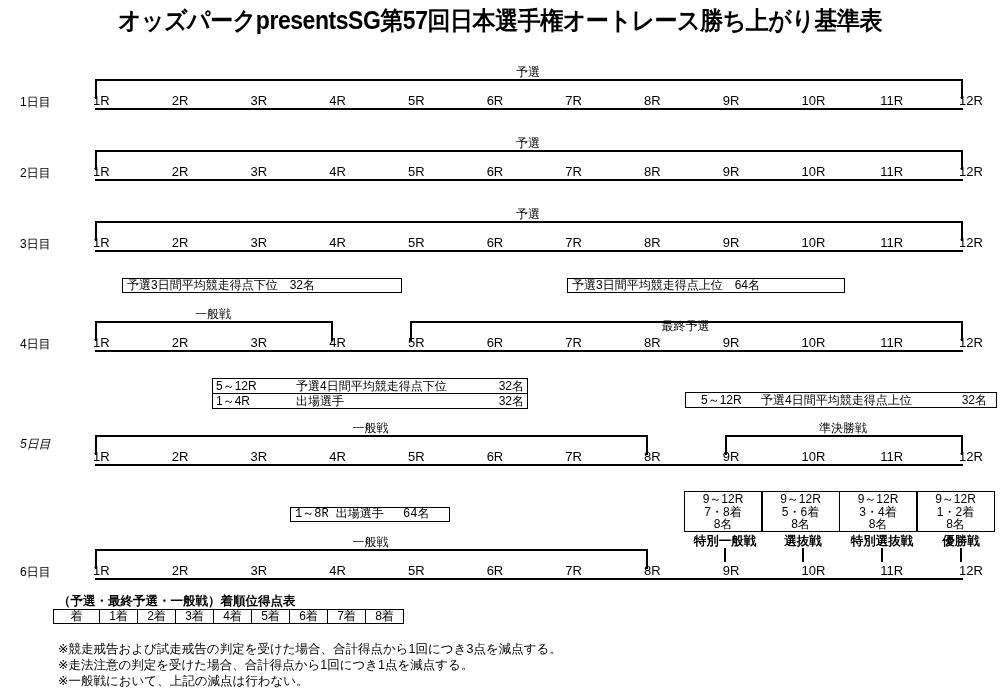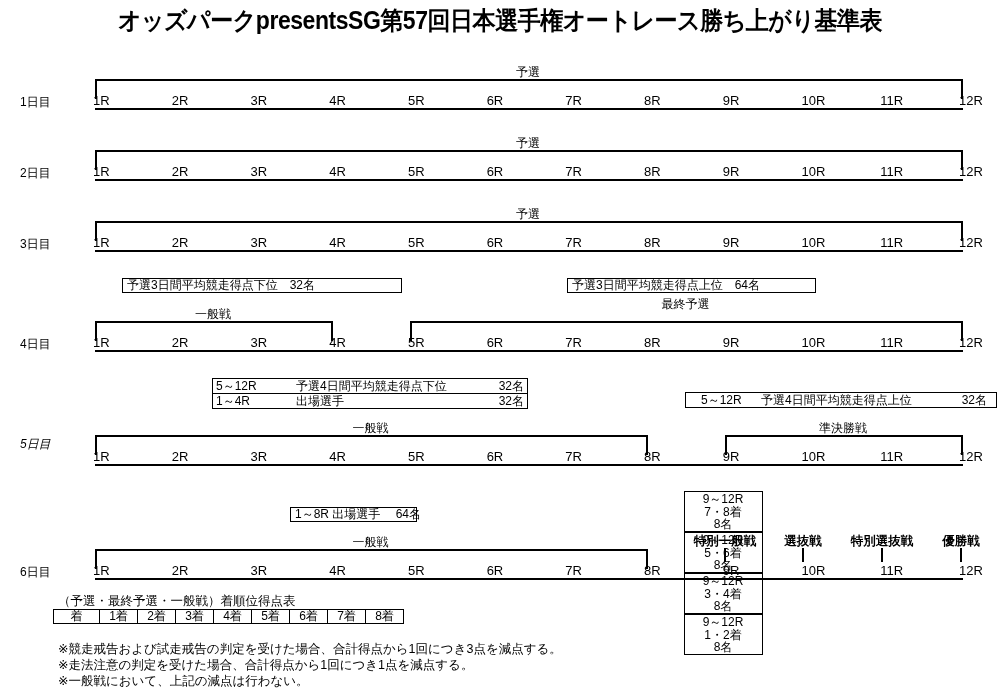--- a/index.html
+++ b/index.html
@@ -1,28 +1,28 @@
 <!DOCTYPE html>
 <html><head>
 <meta charset="utf-8">
 <style>
   html,body{margin:0;padding:0;background:#fff;}
   body{width:1000px;height:688px;position:relative;overflow:hidden;font-family:"Liberation Sans","DejaVu Sans",sans-serif;color:#000;}
   .title{position:absolute;left:0;top:4px;width:1000px;text-align:center;font-size:25px;font-weight:bold;letter-spacing:-0.5px;transform:scaleX(0.92);}
-  .abs{position:absolute;}
+  .abs{position:absolute;font-weight:bold;}
   .daylbl{position:absolute;left:20px;font-size:12px;}
   .race{position:absolute;font-size:13px;transform:translateX(-2px);}
   .hline{position:absolute;height:2px;background:#000;}
   .bracket{position:absolute;border:2px solid #000;border-bottom:none;height:20px;box-sizing:border-box;}
   .blabel{position:absolute;font-size:12px;font-weight:normal;text-align:center;transform:translateX(-50%);}
   .box{position:absolute;border:1.5px solid #000;font-size:12px;white-space:nowrap;box-sizing:border-box;line-height:13px;padding:0 4px;}
   .box2row{position:absolute;border:1.5px solid #000;box-sizing:border-box;font-size:12px;}
   .box2row .r{display:flex;height:14px;line-height:14px;border-bottom:1.5px solid #000;padding:0 3px;}
   .box2row .r:last-child{border-bottom:none;}
-  .finals{position:absolute;left:685px;top:491px;display:flex;flex-direction:column;}
+  .finals{position:absolute;left:685px;top:491px;display:flex;}
   .fcell{width:79px;border:1.5px solid #000;margin-left:-1.5px;box-sizing:border-box;text-align:center;font-size:12px;line-height:12.5px;height:41px;padding-top:1px;}
   .fname{position:absolute;font-size:12.5px;font-weight:bold;transform:translateX(-50%);white-space:nowrap;}
   .vtick{position:absolute;width:1.5px;background:#000;height:14px;}
   table.score{position:absolute;left:53px;top:609px;border-collapse:collapse;font-size:12px;}
   table.score td{border:1.5px solid #000;text-align:center;height:13px;line-height:13px;padding:0;}
   .note{position:absolute;left:58px;font-size:12.5px;}
 </style>
 </head>
 <body>
 
@@ -87,21 +87,21 @@
     <div class="race" style="left: 567.364px; top: 335px;">7R</div>
     <div class="race" style="left: 646.091px; top: 335px;">8R</div>
     <div class="race" style="left: 724.818px; top: 335px;">9R</div>
     <div class="race" style="left: 803.545px; top: 335px;">10R</div>
     <div class="race" style="left: 882.273px; top: 335px;">11R</div>
     <div class="race" style="left: 961px; top: 335px;">12R</div>
     <div class="hline" style="left: 95px; width: 868px; top: 350px;"></div>
     <div class="bracket" style="left: 95px; width: 238.182px; top: 321px;"></div>
     <div class="blabel" style="left: 213.091px; top: 306px;">一般戦</div>
     <div class="bracket" style="left: 409.909px; width: 553.091px; top: 321px;"></div>
-    <div class="blabel" style="left: 685.455px; top: 296px;">最終予選</div>
+    <div class="blabel" style="left: 685.455px; top: 318px;">最終予選</div>
     <div class="daylbl" style="top: 436px; font-style: italic;">5日目</div>
     <div class="race" style="left: 95px; top: 449px;">1R</div>
     <div class="race" style="left: 173.727px; top: 449px;">2R</div>
     <div class="race" style="left: 252.455px; top: 449px;">3R</div>
     <div class="race" style="left: 331.182px; top: 449px;">4R</div>
     <div class="race" style="left: 409.909px; top: 449px;">5R</div>
     <div class="race" style="left: 488.636px; top: 449px;">6R</div>
     <div class="race" style="left: 567.364px; top: 449px;">7R</div>
     <div class="race" style="left: 646.091px; top: 449px;">8R</div>
     <div class="race" style="left: 724.818px; top: 449px;">9R</div>
@@ -125,21 +125,21 @@
     <div class="race" style="left: 724.818px; top: 563px;">9R</div>
     <div class="race" style="left: 803.545px; top: 563px;">10R</div>
     <div class="race" style="left: 882.273px; top: 563px;">11R</div>
     <div class="race" style="left: 961px; top: 563px;">12R</div>
     <div class="hline" style="left: 95px; width: 868px; top: 578px;"></div>
     <div class="bracket" style="left: 95px; width: 553.091px; top: 549px;"></div>
     <div class="blabel" style="left: 370.545px; top: 534px;">一般戦</div>
   </div>
 
 <div class="box" style="left:94px;top:278px;width:280px;margin-left:28px;">予選3日間平均競走得点下位　32名</div>
-<div class="box" style="left:567px;top:278px;width:249px;">予選3日間平均競走得点上位　64名</div>
+<div class="box" style="left:567px;top:278px;width:278px;">予選3日間平均競走得点上位　64名</div>
 
 <div class="box2row" style="left:212px;top:378px;width:316px;">
   <div class="r">
     <span style="width:80px">5～12R</span>
     <span style="flex:1">予選4日間平均競走得点下位</span>
     <span>32名</span>
   </div>
   <div class="r">
     <span style="width:80px">1～4R</span>
     <span style="flex:1">出場選手</span>
@@ -148,21 +148,21 @@
 </div>
 
 <div class="box2row" style="left:685px;top:392px;width:312px;">
   <div class="r">
     <span style="width:60px;padding-left:12px">5～12R</span>
     <span style="flex:1">予選4日間平均競走得点上位</span>
     <span style="padding-right:6px">32名</span>
   </div>
 </div>
 
-<div class="box" style="left:290px;top:507px;width:127px;">1～8R  出場選手　 64名</div>
+<div class="box" style="left:290px;top:507px;width:160px;font-family:Liberation Mono, monospace;">1～8R  出場選手　 64名</div>
 
 <div class="finals">
   <div class="fcell">
     <div>9～12R</div>
     <div>7・8着</div>
     <div>8名</div>
   </div>
   <div class="fcell">
     <div>9～12R</div>
     <div>5・6着</div>

